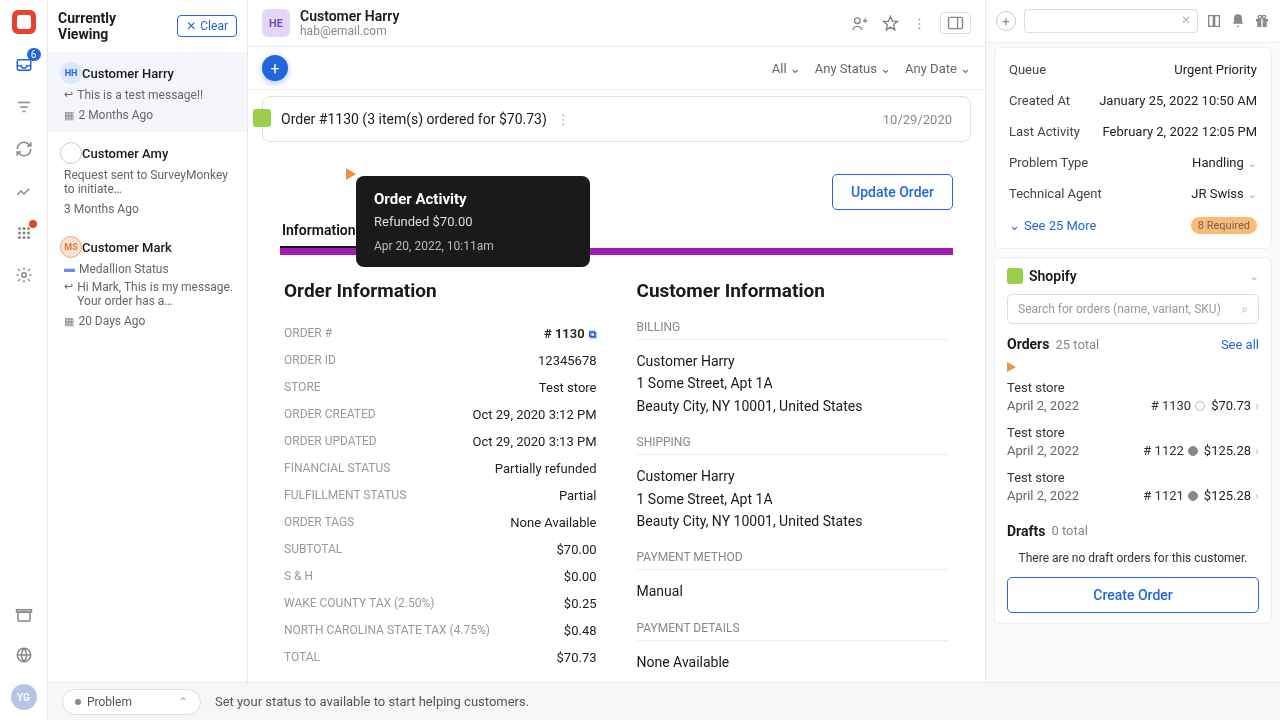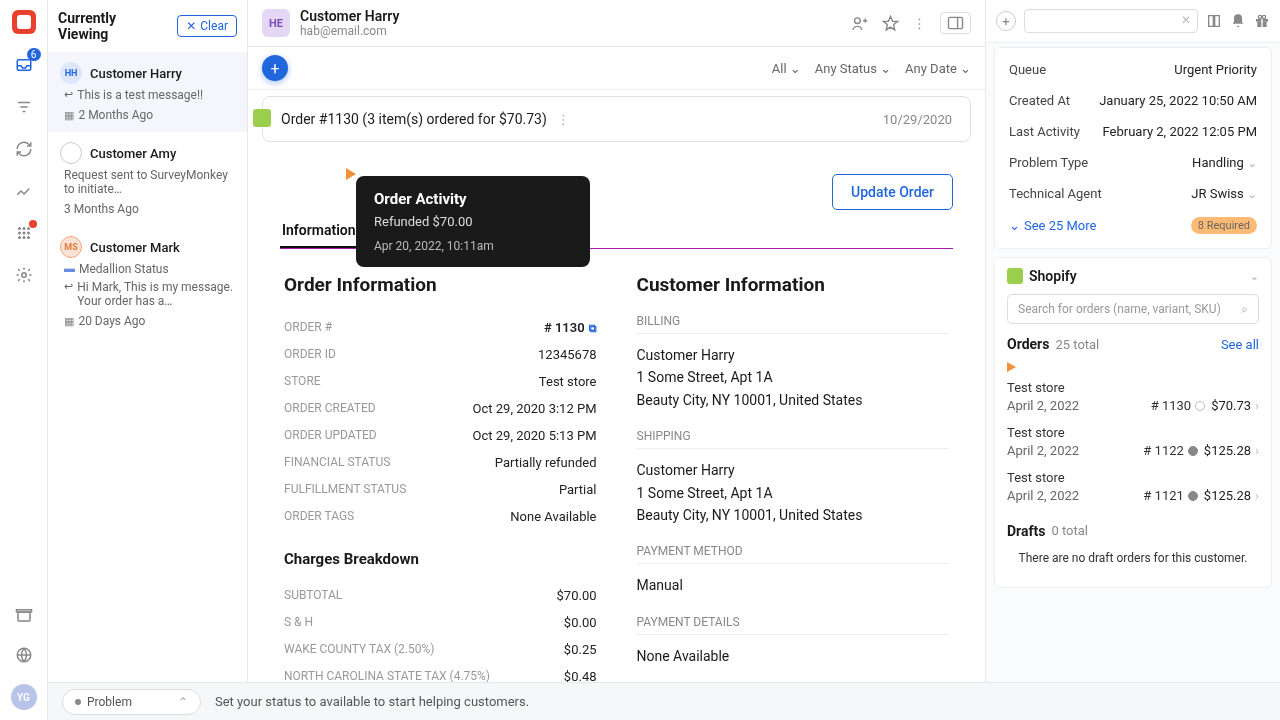--- a/index.html
+++ b/index.html
@@ -14,21 +14,21 @@
 .dot{position:absolute;top:-2px;right:-2px;width:8px;height:8px;background:#e8422f;border-radius:50%}
 .rail-bottom{margin-top:auto;margin-bottom:10px;display:flex;flex-direction:column;gap:18px;align-items:center}
 .avatar-sm{width:26px;height:26px;border-radius:50%;background:#b8c3e8;color:#fff;font-size:10px;display:flex;align-items:center;justify-content:center;font-weight:600}
 
 .col-list{width:200px;border-right:1px solid #e8e8e8;display:flex;flex-direction:column}
 .list-hdr{display:flex;align-items:center;padding:10px 10px;gap:8px}
 .list-hdr h3{font-size:14px;font-weight:700}
 .clear-btn{margin-left:auto;border:1px solid #2266dd;color:#2266dd;background:#fff;border-radius:4px;padding:3px 8px;font-size:12px;display:flex;align-items:center;gap:4px;cursor:pointer}
 .conv{padding:10px 12px;border-bottom:0;cursor:pointer}
 .conv.active{background:#f4f6fb}
-.conv .row1{display:flex;align-items:center;gap:8px}
+.conv .row1{display:flex;align-items:center;gap:0}
 .conv .av{width:22px;height:22px;border-radius:50%;background:#dde7fb;color:#2266dd;font-size:9px;font-weight:700;display:flex;align-items:center;justify-content:center}
 .conv .av.o{background:#fff;border:1px solid #ccc;color:#aaa}
 .conv .av.m{background:#fbe2d6;color:#e07a3a;border:1px solid #f0a878}
 .conv .name{font-size:13px;font-weight:500}
 .conv .prev{font-size:12px;color:#666;margin-top:4px;padding-left:4px;display:flex;gap:4px;align-items:flex-start}
 .conv .prev .reply{font-size:11px}
 .conv .time{font-size:12px;color:#666;margin-top:6px;padding-left:4px;display:flex;gap:4px;align-items:center}
 .mini-icon{font-size:11px;color:#888}
 
 .col-main{flex:1;display:flex;flex-direction:column;min-width:0;border-right:1px solid #e8e8e8}
@@ -53,21 +53,21 @@
 .order-menu{color:#aaa;cursor:pointer;margin-right:10px}
 
 .tooltip{position:absolute;top:86px;left:108px;background:#1a1a1a;color:#fff;border-radius:8px;padding:14px 18px;z-index:10;width:234px}
 .tooltip h4{font-size:15px;font-weight:700;margin-bottom:6px}
 .tooltip p{font-size:13px;margin-bottom:4px;color:#ddd}
 .tooltip .ts{font-size:12px;color:#bbb;margin-top:10px}
 
 .order-detail{margin-top:10px;padding:8px 18px 0;position:relative}
 .flag{position:absolute;left:84px;top:16px;width:0;height:0;border-left:10px solid #f0923a;border-top:6px solid transparent;border-bottom:6px solid transparent}
 .update-btn{position:absolute;right:18px;top:22px;border:1px solid #2266dd;color:#2266dd;background:#fff;padding:9px 18px;border-radius:5px;font-size:14px;font-weight:500;cursor:pointer}
-.tabs{display:flex;gap:20px;margin-top:54px;border-bottom:1px solid #a21caf}
+.tabs{display:flex;gap:20px;margin-top:54px;border-bottom:7px solid #a21caf}
 .tab{padding:8px 2px;font-size:14px;color:#666;cursor:pointer}
 .tab.active{color:#111;font-weight:600;border-bottom:2px solid #111}
 
 .info-grid{display:flex;gap:40px;margin-top:24px;padding:0 4px}
 .info-col{flex:1}
 .info-col h3{font-size:19px;font-weight:700;margin-bottom:18px}
 .info-row{display:flex;justify-content:space-between;padding:6px 0;font-size:13px}
 .info-row .lbl{color:#999;text-transform:uppercase;font-size:12px}
 .info-row .val{color:#222}
 .link{color:#2266dd;font-weight:600}
@@ -309,35 +309,34 @@
             <div class="info-row">
                 <span class="lbl">STORE</span>
                 <span class="val">Test store</span>
               </div>
             <div class="info-row">
                 <span class="lbl">ORDER CREATED</span>
                 <span class="val">Oct 29, 2020 3:12 PM</span>
               </div>
             <div class="info-row">
                 <span class="lbl">ORDER UPDATED</span>
-                <span class="val">Oct 29, 2020 5:13 PM</span>
+                <span class="val">Oct 29, 2020 3:13 PM</span>
               </div>
             <div class="info-row">
                 <span class="lbl">FINANCIAL STATUS</span>
                 <span class="val">Partially refunded</span>
               </div>
             <div class="info-row">
                 <span class="lbl">FULFILLMENT STATUS</span>
                 <span class="val">Partial</span>
               </div>
             <div class="info-row">
                 <span class="lbl">ORDER TAGS</span>
                 <span class="val">None Available</span>
               </div>
-            <div class="sub-h">Charges Breakdown</div>
             <div class="info-row">
                 <span class="lbl">SUBTOTAL</span>
                 <span class="val">$70.00</span>
               </div>
             <div class="info-row">
                 <span class="lbl">S &amp; H</span>
                 <span class="val">$0.00</span>
               </div>
             <div class="info-row">
                 <span class="lbl">WAKE COUNTY TAX (2.50%)</span>
@@ -479,20 +478,21 @@
             </span>
             <span class="amt">$125.28</span>
             <span class="go">›</span>
           </div>
         </div>
       <div class="drafts-h">
           <b>Drafts</b>
           <span class="tot">0 total</span>
         </div>
       <div class="drafts-msg">There are no draft orders for this customer.</div>
+      <button class="create-btn">Create Order</button>
     </div>
   </div>
 </div>
 
 <div class="status-bar">
   <div class="status-pill">
       <span class="d"></span>
       <span>Problem</span>
       <span style="margin-left:40px;color:#aaa">⌃</span>
     </div>

